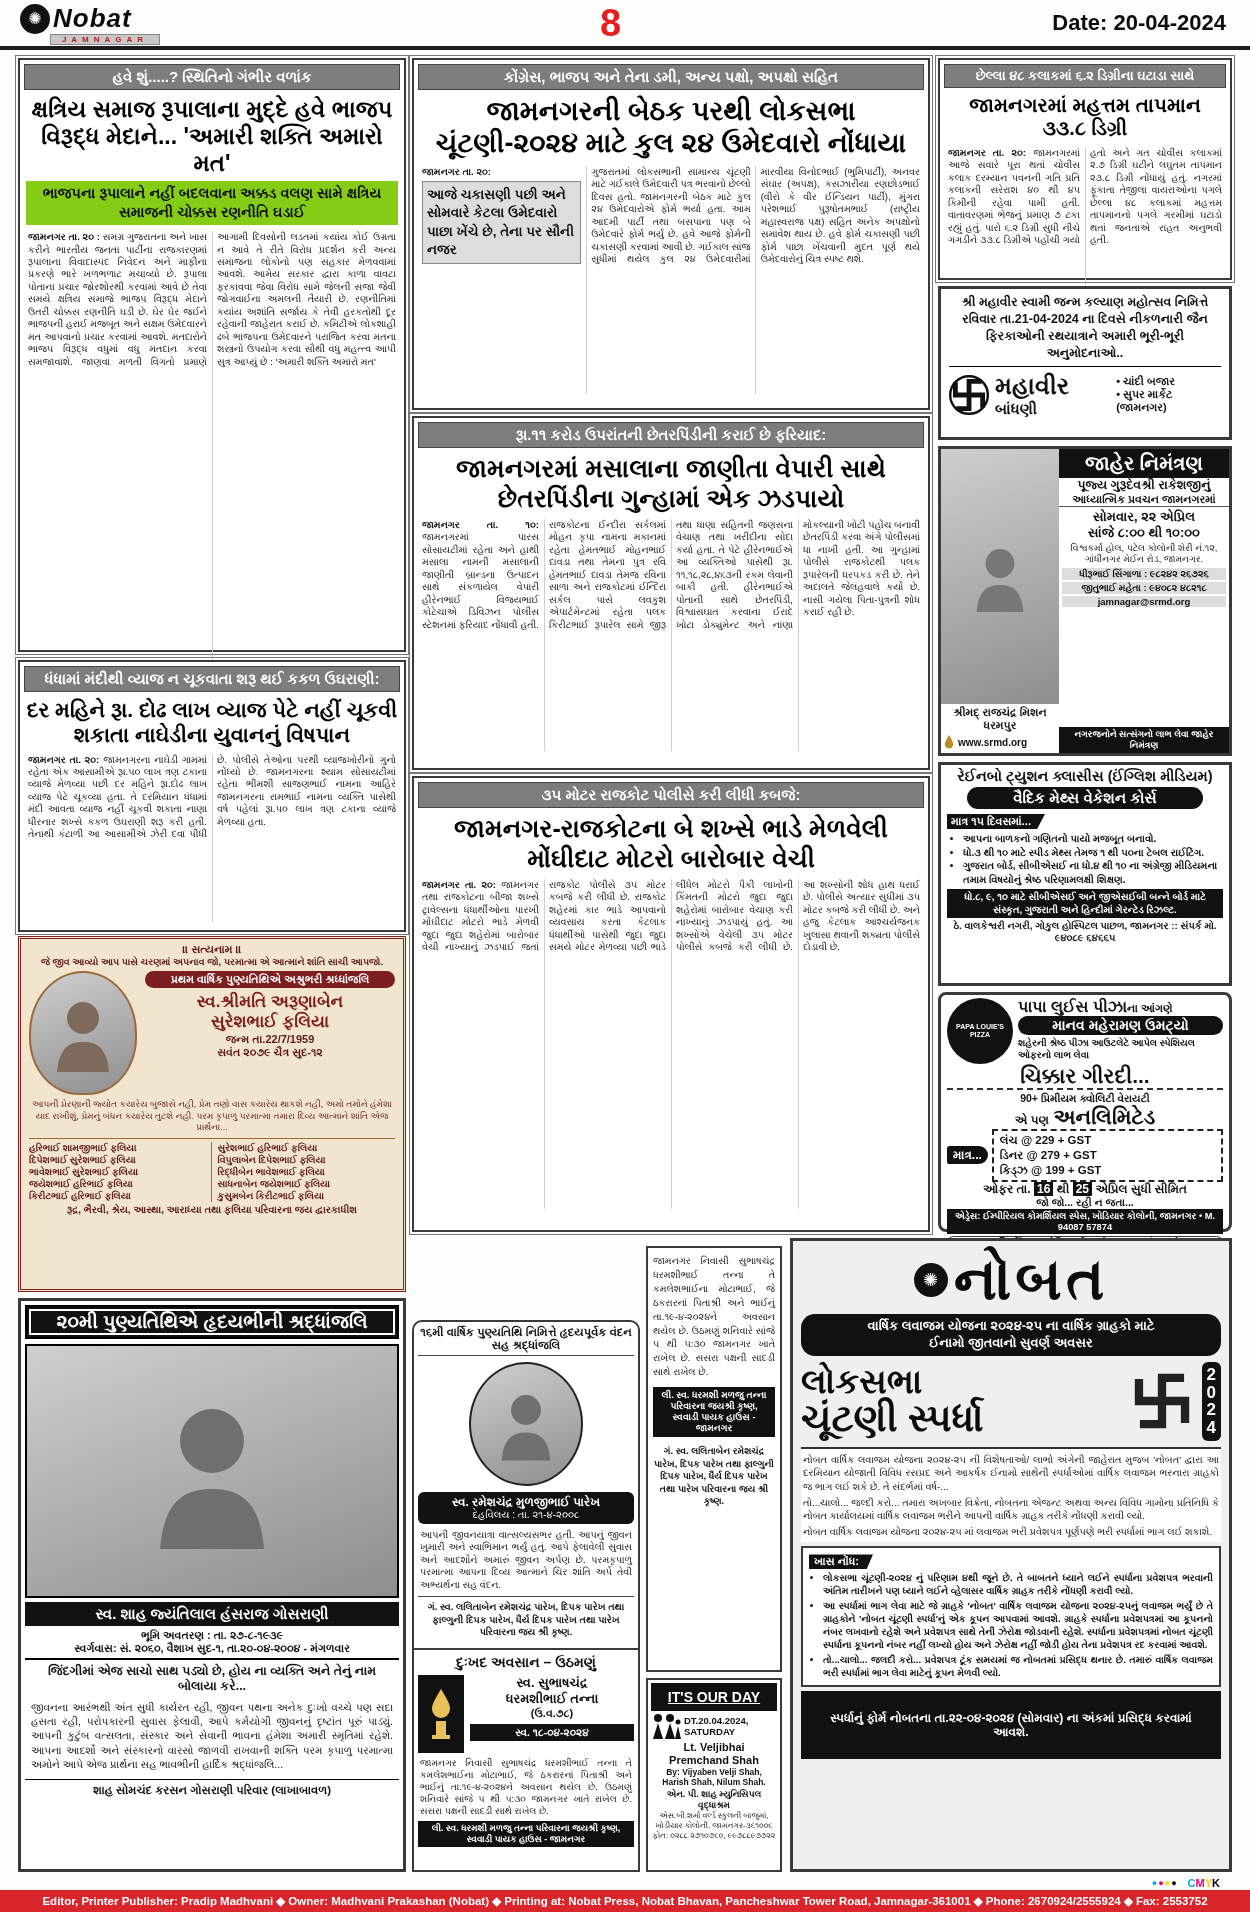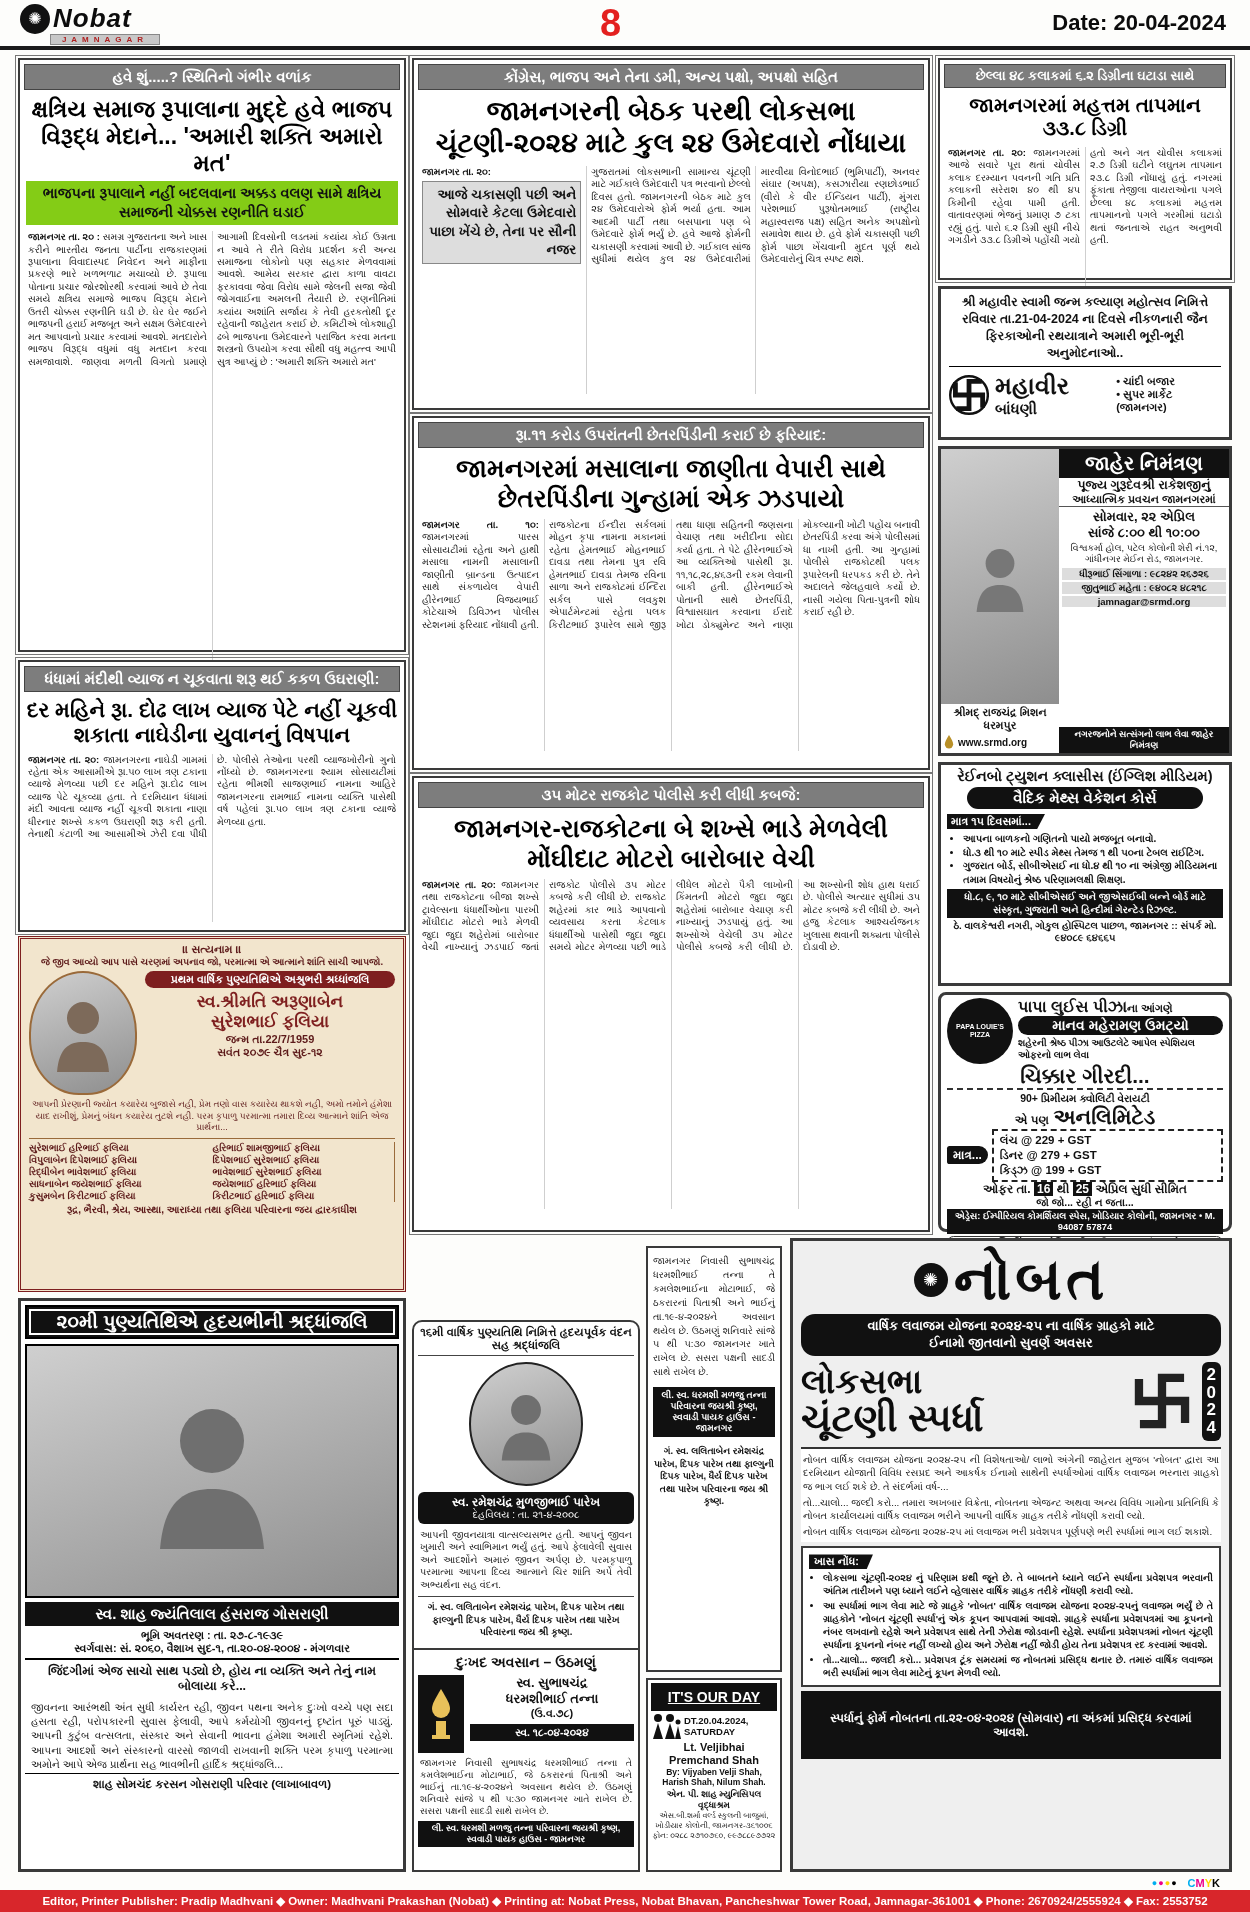--- a/index.html
+++ b/index.html
@@ -10,21 +10,21 @@
   .dbl{outline:1px solid #777;outline-offset:2px;}
   .kicker{background:#7d7d7d;color:#fff;font-weight:bold;text-align:center;
           padding:3px 4px;font-size:15px;border:1px solid #444;margin:4px;line-height:1.2;}
   .headline{font-weight:bold;text-align:center;line-height:1.18;padding:2px 6px;color:#000;}
   .subhead{background:#84cc16;font-weight:bold;text-align:center;font-size:14.5px;
            padding:3px 8px;margin:2px 6px;line-height:1.3;}
   .body-txt{font-size:9.6px;line-height:1.3;text-align:justify;padding:4px 8px;
             column-gap:10px;column-rule:1px solid #cfcfcf;overflow:hidden;}
   .cols2{column-count:2;} .cols3{column-count:3;} .cols4{column-count:4;}
   .dateline{font-weight:bold;}
-  .hbox{background:#ddd;border:1px solid #888;font-weight:bold;text-align:right;
+  .hbox{background:#ddd;border:1px solid #888;font-weight:bold;text-align:left;
         font-size:13.5px;padding:4px;margin:3px 0 6px 0;line-height:1.35;}
   .blackbar{background:#111;color:#fff;font-weight:bold;text-align:center;}
   .photo{background:linear-gradient(160deg,#cfcfcf,#8e8e8e);display:flex;
          align-items:center;justify-content:center;}
   .center{text-align:center;}
   .nlogo{font-weight:bold;font-style:italic;letter-spacing:1px;}
   .pill{background:#111;color:#fff;border-radius:18px;font-weight:bold;text-align:center;}
   .dash{border:2px dashed #222;}
   svg{display:block;}
 </style>
@@ -81,52 +81,52 @@
         <div class="center" style="font-size:17px;font-weight:bold;color:#7e1f1f;line-height:1.2;margin-top:4px;">
           <div>સ્વ.શ્રીમતિ અરૂણાબેન</div>
             <div>સુરેશભાઈ ફલિયા</div>
         </div>
         <div class="center" style="font-size:11px;font-weight:bold;">જન્મ તા.22/7/1959</div>
         <div class="center" style="font-size:11px;font-weight:bold;">સવંત ૨૦૭૯ ચૈત્ર સુદ-૧૨</div>
       </div>
     </div>
     <div class="center" style="font-size:9px;margin-top:4px;line-height:1.3;">આપની પ્રેરણાની જ્યોત કયારેય બુજાસે નહી, પ્રેમ તણો વાસ કયારેય થાકશે નહી, અમો તમોને હંમેશા યાદ રાખીશું, પ્રેમનું બંધન કયારેય તુટશે નહી. પરમ કૃપાળુ પરમાત્મા તમારા દિવ્ય આત્માને શાંતિ એજ પ્રાર્થના...</div>
     <div style="display:flex;gap:6px;border-top:1px solid #9a6a3a;margin-top:4px;padding-top:3px;font-size:9.5px;font-weight:bold;">
+      <div style="flex:1;border-right:1px solid #9a6a3a;padding-right:4px;">
+        <div>હરિભાઈ શામજીભાઈ ફલિયા</div>
+          <div>દિપેશભાઈ સુરેશભાઈ ફલિયા</div>
+        <div>ભાવેશભાઈ સુરેશભાઈ ફલિયા</div>
+          <div>જયેશભાઈ હરિભાઈ ફલિયા</div>
+        <div>કિરીટભાઈ હરિભાઈ ફલિયા</div>
+      </div>
       <div style="flex:1;">
         <div>સુરેશભાઈ હરિભાઈ ફલિયા</div>
           <div>વિપુલાબેન દિપેશભાઈ ફલિયા</div>
         <div>રિદ્ધીબેન ભાવેશભાઈ ફલિયા</div>
           <div>સાધનાબેન જયેશભાઈ ફલિયા</div>
         <div>કુસુમબેન કિરીટભાઈ ફલિયા</div>
       </div>
-      <div style="flex:1;border-right:1px solid #9a6a3a;padding-right:4px;">
-        <div>હરિભાઈ શામજીભાઈ ફલિયા</div>
-          <div>દિપેશભાઈ સુરેશભાઈ ફલિયા</div>
-        <div>ભાવેશભાઈ સુરેશભાઈ ફલિયા</div>
-          <div>જયેશભાઈ હરિભાઈ ફલિયા</div>
-        <div>કિરીટભાઈ હરિભાઈ ફલિયા</div>
-      </div>
     </div>
     <div class="center" style="font-size:10px;font-weight:bold;margin-top:2px;">રૂદ્ર, ભૈરવી, શ્રેય, આસ્થા, આરાધ્યા તથા ફલિયા પરિવારના જય દ્વારકાધીશ</div>
   </div>
 
   <div class="abs box" style="left:18px;top:1298px;width:388px;height:574px;border-width:3px;padding:4px;">
     <div class="blackbar" style="font-size:19px;padding:4px;border:2px solid #000;outline:2px solid #fff;outline-offset:-6px;">૨૦મી પુણ્યતિથિએ હૃદયભીની શ્રદ્ધાંજલિ</div>
     <div class="photo" style="height:250px;margin-top:5px;border:2px solid #000;">
       <svg width="120" height="160" viewBox="0 0 60 78">
           <circle cx="30" cy="24" r="16" fill="#6f6f6f"></circle>
           <path d="M4 78c2-24 12-30 26-30s24 6 26 30z" fill="#6f6f6f"></path>
         </svg>
     </div>
     <div class="blackbar" style="font-size:15px;padding:3px;margin-top:4px;">સ્વ. શાહ જ્યંતિલાલ હંસરાજ ગોસરાણી</div>
     <div class="center" style="font-size:11px;font-weight:bold;margin-top:3px;">ભૂમિ અવતરણ : તા. ૨૭-૮-૧૯૩૯</div>
     <div class="center" style="font-size:11px;font-weight:bold;border-bottom:2px solid #000;padding-bottom:3px;">સ્વર્ગવાસ: સં. ૨૦૬૦, વૈશાખ સુદ-૧, તા.૨૦-૦૪-૨૦૦૪ - મંગળવાર</div>
     <div class="center" style="font-size:12.5px;font-weight:bold;padding:4px 6px;">જિંદગીમાં એજ સાચો સાથ પડ્યો છે, હોય ના વ્યક્તિ અને તેનું નામ બોલાયા કરે...</div>
     <div style="font-size:10.5px;text-align:justify;padding:2px 6px;line-height:1.35;">જીવનના આરંભથી અંત સુધી કાર્યરત રહી, જીવન પથના અનેક દુઃખો વચ્ચે પણ સદા હસતા રહી, પરોપકારની સુવાસ ફેલાવી, આપે કર્મયોગી જીવનનું દૃષ્ટાંત પૂરું પાડ્યું. આપની કુટુંબ વત્સલતા, સંસ્કાર અને સેવાની ભાવના હંમેશા અમારી સ્મૃતિમાં રહેશે. આપના આદર્શો અને સંસ્કારનો વારસો જાળવી રાખવાની શક્તિ પરમ કૃપાળુ પરમાત્મા અમોને આપે એજ પ્રાર્થના સહ ભાવભીની હાર્દિક શ્રદ્ધાંજલિ...</div>
-    <div class="center" style="font-size:11.5px;font-weight:bold;margin-top:0;border-top:1px solid #000;padding-top:4px;">શાહ સોમચંદ કરસન ગોસરાણી પરિવાર (લાખાબાવળ)</div>
+    <div class="center" style="font-size:11.5px;font-weight:bold;margin-top:6px;border-top:1px solid #000;padding-top:4px;">શાહ સોમચંદ કરસન ગોસરાણી પરિવાર (લાખાબાવળ)</div>
   </div>
 
   <div class="abs box dbl" style="left:412px;top:58px;width:518px;height:352px;">
     <div class="kicker">કોંગ્રેસ, ભાજપ અને તેના ડમી, અન્ય પક્ષો, અપક્ષો સહિત</div>
     <div class="headline" style="font-size:27px;">જામનગરની બેઠક પરથી લોકસભા ચૂંટણી-૨૦૨૪ માટે કુલ ૨૪ ઉમેદવારો નોંધાયા</div>
     <div class="body-txt cols3" style="height:228px;">
       <span class="dateline">જામનગર તા. ૨૦:</span>
       <div class="hbox">આજે ચકાસણી પછી અને સોમવારે કેટલા ઉમેદવારો પાછા ખેંચે છે, તેના પર સૌની નજર</div>
       <span>ગુજરાતમાં લોકસભાની સામાન્ય ચૂંટણી માટે ગઈકાલે ઉમેદવારી પત્ર ભરવાનો છેલ્લો દિવસ હતો. જામનગરની બેઠક માટે કુલ ૨૪ ઉમેદવારોએ ફોર્મ ભર્યા હતા. આમ આદમી પાર્ટી તથા બસપાના પણ બે ઉમેદવારે ફોર્મ ભર્યું છે. હવે આજે ફોર્મની ચકાસણી કરવામાં આવી છે. ગઈકાલ સાંજ સુધીમાં થયેલ કુલ ૨૪ ઉમેદવારીમાં મારવીયા વિનોદભાઈ (ભુમિપાર્ટી), અનવર સંઘાર (અપક્ષ), કસઝારીયા રણછોડભાઈ (વીરો કે વીર ઈન્ડિયન પાર્ટી), મુંગરા પરેશભાઈ પુરૂષોતમભાઈ (રાષ્ટ્રીય મહાસ્વરાજ પક્ષ) સહિત અનેક અપક્ષોનો સમાવેશ થાય છે. હવે ફોર્મ ચકાસણી પછી ફોર્મ પાછા ખેંચવાની મુદત પૂર્ણ થયે ઉમેદવારોનું ચિત્ર સ્પષ્ટ થશે.</span>
     </div>

